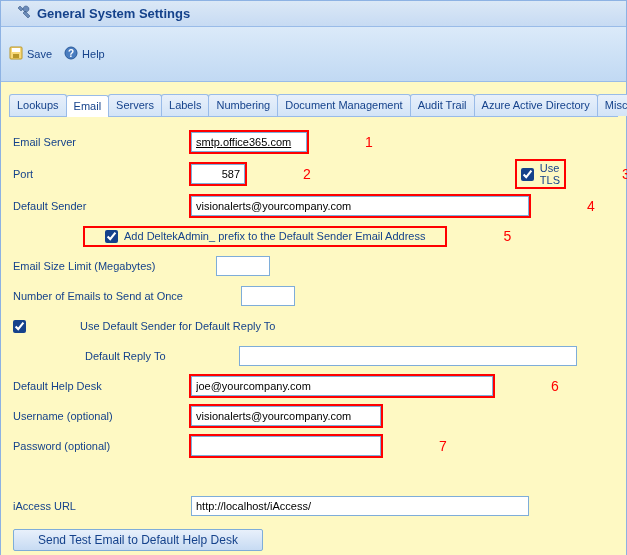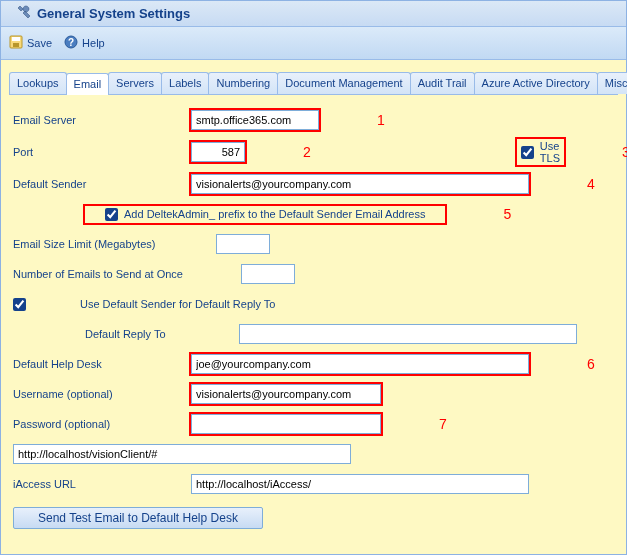--- a/index.html
+++ b/index.html
@@ -28,21 +28,21 @@
     color: #15428b;
     font-weight: bold;
     font-size: 13px;
     border-bottom: 1px solid #99bbe8;
   }
   .titlebar .ticon {
     display: inline-block;
   }
   .toolbar {
     background: linear-gradient(#dbeaf9, #c1d9f3);
-    padding: 8px 8px;
+    padding: 19px 8px;
     display: flex;
     align-items: center;
     gap: 12px;
     border-bottom: 1px solid #99bbe8;
   }
   .toolbar .tbtn {
     display: flex;
     align-items: center;
     gap: 4px;
     cursor: pointer;
@@ -174,21 +174,21 @@
       <div class="tab">Document Management</div>
       <div class="tab">Audit Trail</div>
       <div class="tab">Azure Active Directory</div>
       <div class="tab">Miscellaneous</div>
     </div>
 
     <div class="form">
 
       <div class="row">
         <span class="lbl">Email Server</span>
-        <input type="text" class="redbox" style="width: 128px;" value="smtp.office365.com">
+        <input type="text" class="redbox" style="width: 116px; text-decoration: underline;" value="smtp.office365.com">
         <span class="annot">1</span>
       </div>
 
       <div class="row">
         <span class="lbl">Port</span>
         <input type="text" class="redbox" style="width: 54px; text-align: right;" value="587">
         <span class="annot">2</span>
         <span style="flex:0 0 110px"></span>
         <span class="redbox" style="display:inline-flex;align-items:center;gap:6px;padding:1px 4px">
           <input type="checkbox" checked="" style="">
@@ -228,37 +228,36 @@
       </div>
 
       <div class="row">
         <span style="width:24px"></span>
         <span class="lbl" style="width:106px">Default Reply To</span>
         <input type="text" style="width: 338px;" value="">
       </div>
 
       <div class="row">
         <span class="lbl">Default Help Desk</span>
-        <input type="text" class="redbox" style="width: 338px;" value="joe@yourcompany.com">
+        <input type="text" class="redbox" style="width: 302px;" value="joe@yourcompany.com">
         <span class="annot">6</span>
       </div>
 
       <div class="row">
         <span class="lbl">Username (optional)</span>
         <input type="text" class="redbox" style="width: 190px;" value="visionalerts@yourcompany.com">
       </div>
 
       <div class="row">
         <span class="lbl">Password (optional)</span>
         <input type="password" class="redbox" style="width: 190px;" value="">
         <span class="annot">7</span>
       </div>
 
       <div class="row">
-        <input type="text" style="width: 338px;" value="http://localhost/visionClient/#">
       </div>
 
       <div class="row">
         <span class="lbl">iAccess URL</span>
         <input type="text" style="width: 338px;" value="http://localhost/iAccess/">
       </div>
 
       <button class="sendbtn">Send Test Email to Default Help Desk</button>
 
     </div>

